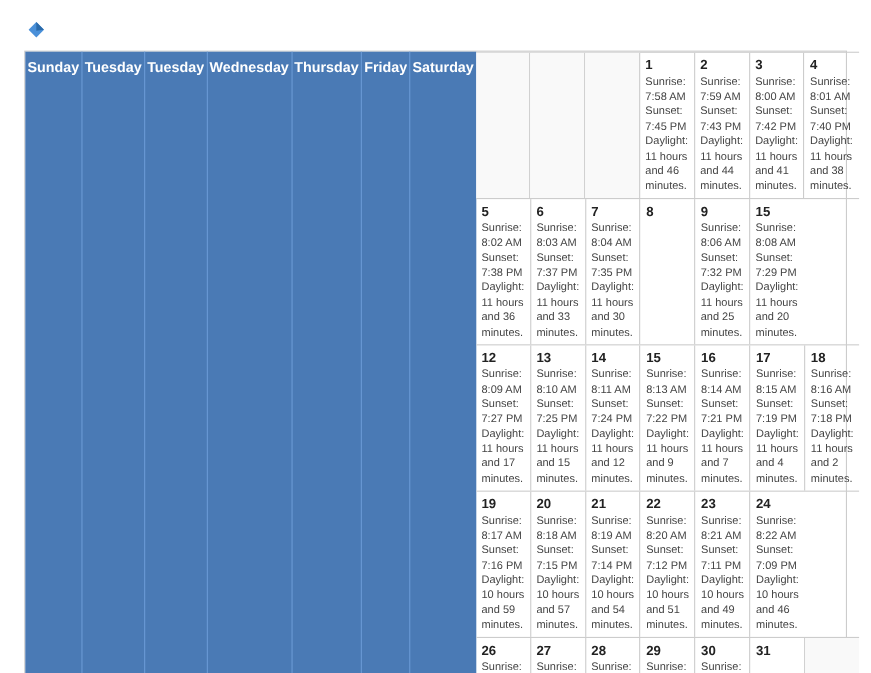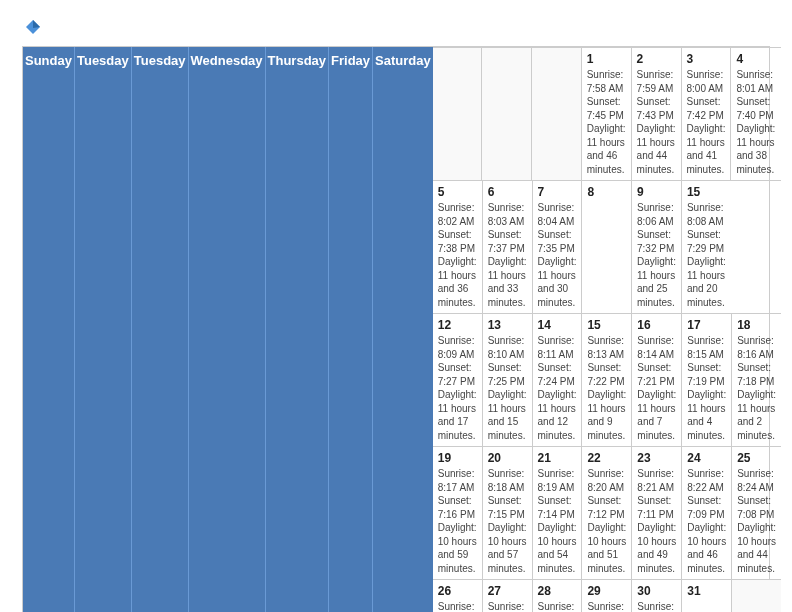--- a/index.html
+++ b/index.html
@@ -238,24 +238,20 @@
             <div class="day-info">Sunrise: 8:20 AM<br>Sunset: 7:12 PM<br>Daylight: 10 hours and 51 minutes.</div>
           </div>
           <div class="cal-cell">
             <div class="day-num">23</div>
             <div class="day-info">Sunrise: 8:21 AM<br>Sunset: 7:11 PM<br>Daylight: 10 hours and 49 minutes.</div>
           </div>
           <div class="cal-cell">
             <div class="day-num">24</div>
             <div class="day-info">Sunrise: 8:22 AM<br>Sunset: 7:09 PM<br>Daylight: 10 hours and 46 minutes.</div>
           </div>
-          <div class="cal-cell">
-            <div class="day-num">25</div>
-            <div class="day-info">Sunrise: 8:24 AM<br>Sunset: 7:08 PM<br>Daylight: 10 hours and 44 minutes.</div>
-          </div>
         </div>
         <div class="cal-row">
           <div class="cal-cell">
             <div class="day-num">26</div>
             <div class="day-info">Sunrise: 7:25 AM<br>Sunset: 6:07 PM<br>Daylight: 10 hours and 41 minutes.</div>
           </div>
           <div class="cal-cell">
             <div class="day-num">27</div>
             <div class="day-info">Sunrise: 7:26 AM<br>Sunset: 6:05 PM<br>Daylight: 10 hours and 39 minutes.</div>
           </div>

